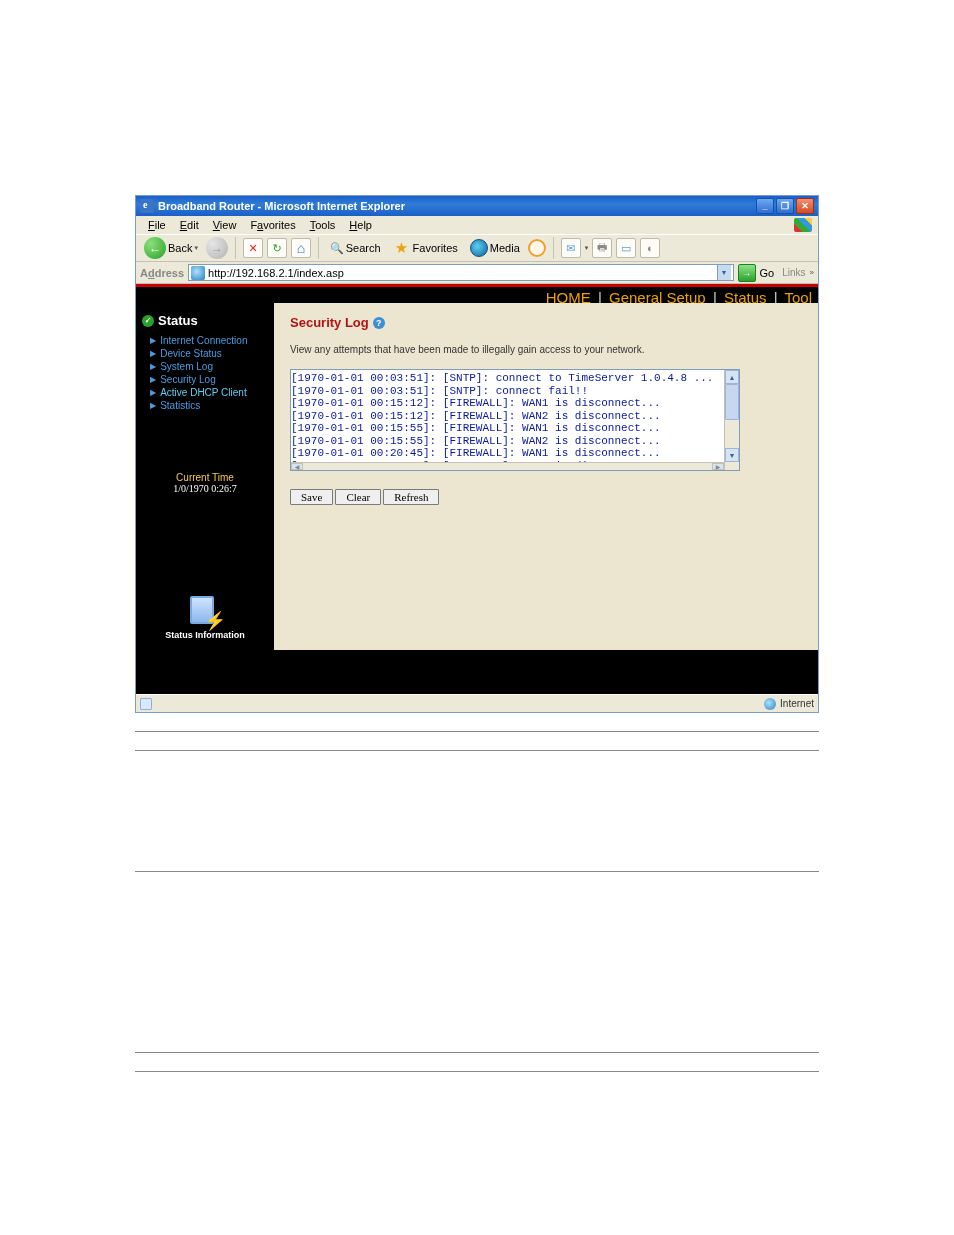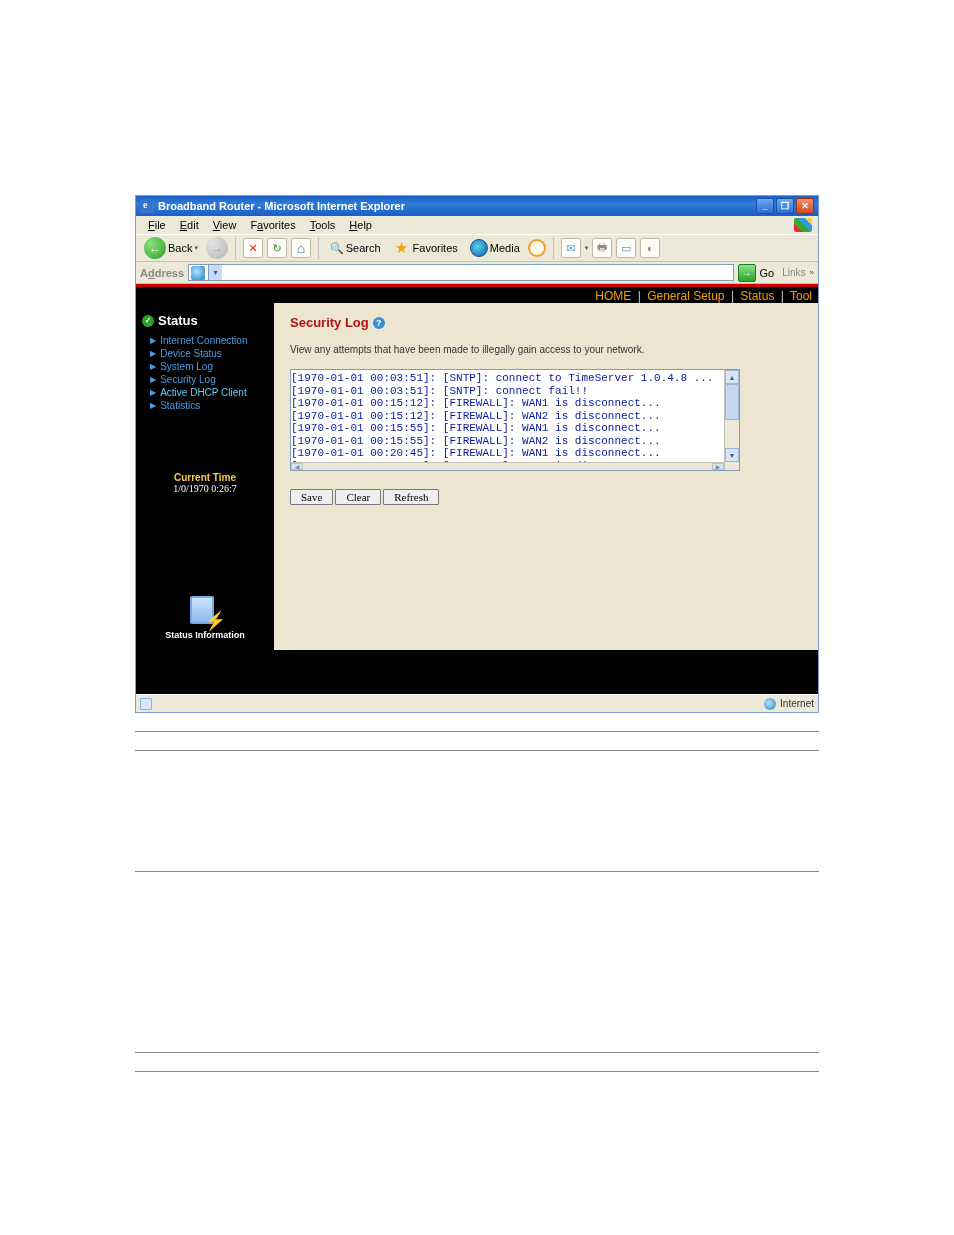--- a/index.html
+++ b/index.html
@@ -46,33 +46,33 @@
   .addrbox .dd{width:14px;height:15px;background:#c8daf0;border-left:1px solid #7f9db9;display:flex;align-items:center;justify-content:center;color:#2a60a0;font-size:8px;}
   .gobtn{width:18px;height:18px;background:linear-gradient(#8de28a,#2aa22a);border:1px solid #1c801c;border-radius:2px;display:flex;align-items:center;justify-content:center;color:#fff;font-size:10px;}
   .goword{color:#000;}
   .links{color:#888;font-size:10px;margin-left:4px;}
 
   .pagecontent{background:#000;min-height:410px;position:relative;}
   .brand{height:36px;display:flex;align-items:flex-end;padding:4px 8px 0 8px;}
   .brandtxt{color:#fff;font:bold 16px Arial;letter-spacing:1px;}
   .brandsub{color:#888;font-size:6px;letter-spacing:0.5px;}
   .redstripe{height:3px;background:#c00;}
-  .topnav{height:16px;background:#000;text-align:right;padding:2px 6px;font-size:12px;color:#fff;}
+  .topnav{height:16px;background:#000;text-align:right;padding:2px 6px;font-size:15px;color:#fff;}
   .topnav a{color:#f0a000;text-decoration:none;}
   .topnav .sep{color:#ccc;margin:0 3px;}
 
   .body2{display:flex;}
   .sidebar{width:138px;background:#000;padding:10px 6px;color:#fff;}
   .sidebar h3{color:#fff;font-size:13px;font-weight:bold;margin-bottom:6px;display:flex;align-items:center;gap:4px;}
   .okicon{width:12px;height:12px;border-radius:50%;background:#2aa22a;display:inline-flex;align-items:center;justify-content:center;font-size:8px;color:#fff;}
   .navitem{display:flex;align-items:center;gap:4px;padding:1px 0 1px 8px;font-size:10px;color:#4a9ce0;cursor:pointer;}
   .navitem .arr{color:#4a9ce0;font-size:8px;}
   .navitem.alt{color:#5dcff5;}
   .curtime{text-align:center;margin-top:60px;font-size:10px;}
-  .curtime .lbl{color:#f9c94a;font-weight:bold;}
+  .curtime .lbl{color:#f9c94a;font-weight:normal;}
   .curtime .val{color:#fff;font-family:Liberation Serif, serif;}
   .statusinfo{text-align:center;margin-top:100px;}
   .sicon{width:34px;height:34px;margin:0 auto 2px;position:relative;}
   .sicon .note{width:24px;height:28px;border:2px solid #7aa8e0;background:linear-gradient(#cfe3ff,#8db8ec);border-radius:2px;position:absolute;left:2px;top:2px;}
   .sicon .bolt{position:absolute;right:2px;bottom:-2px;width:16px;height:20px;color:#ffd400;font-size:18px;}
   .silabel{color:#fff;font-size:9px;font-weight:bold;}
 
   .main{flex:1;background:#ece5d0;padding:12px 16px;min-height:340px;}
   .mtitle{color:#b01515;font-weight:bold;font-size:13px;display:flex;align-items:center;gap:4px;}
   .helpq{width:12px;height:12px;border-radius:50%;background:#3c8ed8;color:#fff;font-size:9px;display:inline-flex;align-items:center;justify-content:center;font-weight:bold;}
@@ -155,20 +155,21 @@
       <span style="font-size:7px;color:#555;">▾</span>
       <div class="sqbtn" style="color:#888;">🖶</div>
       <div class="sqbtn" style="color:#5aa0e0;">▭</div>
       <div class="sqbtn" style="color:#888;">◐</div>
     </div>
 
     <div class="addrbar">
       <span class="lbl">A<u>d</u>dress</span>
       <div class="addrbox">
         <span class="globe"></span>
+        <span class="txt">http://192.168.2.1/index.asp</span>
         <span class="dd">▾</span>
       </div>
       <div class="gobtn">→</div>
       <span class="goword">Go</span>
       <span class="links">Links</span>
       <span style="font-size:8px;color:#555;">»</span>
     </div>
 
     <div class="pagecontent">
       <div class="redstripe"></div>

